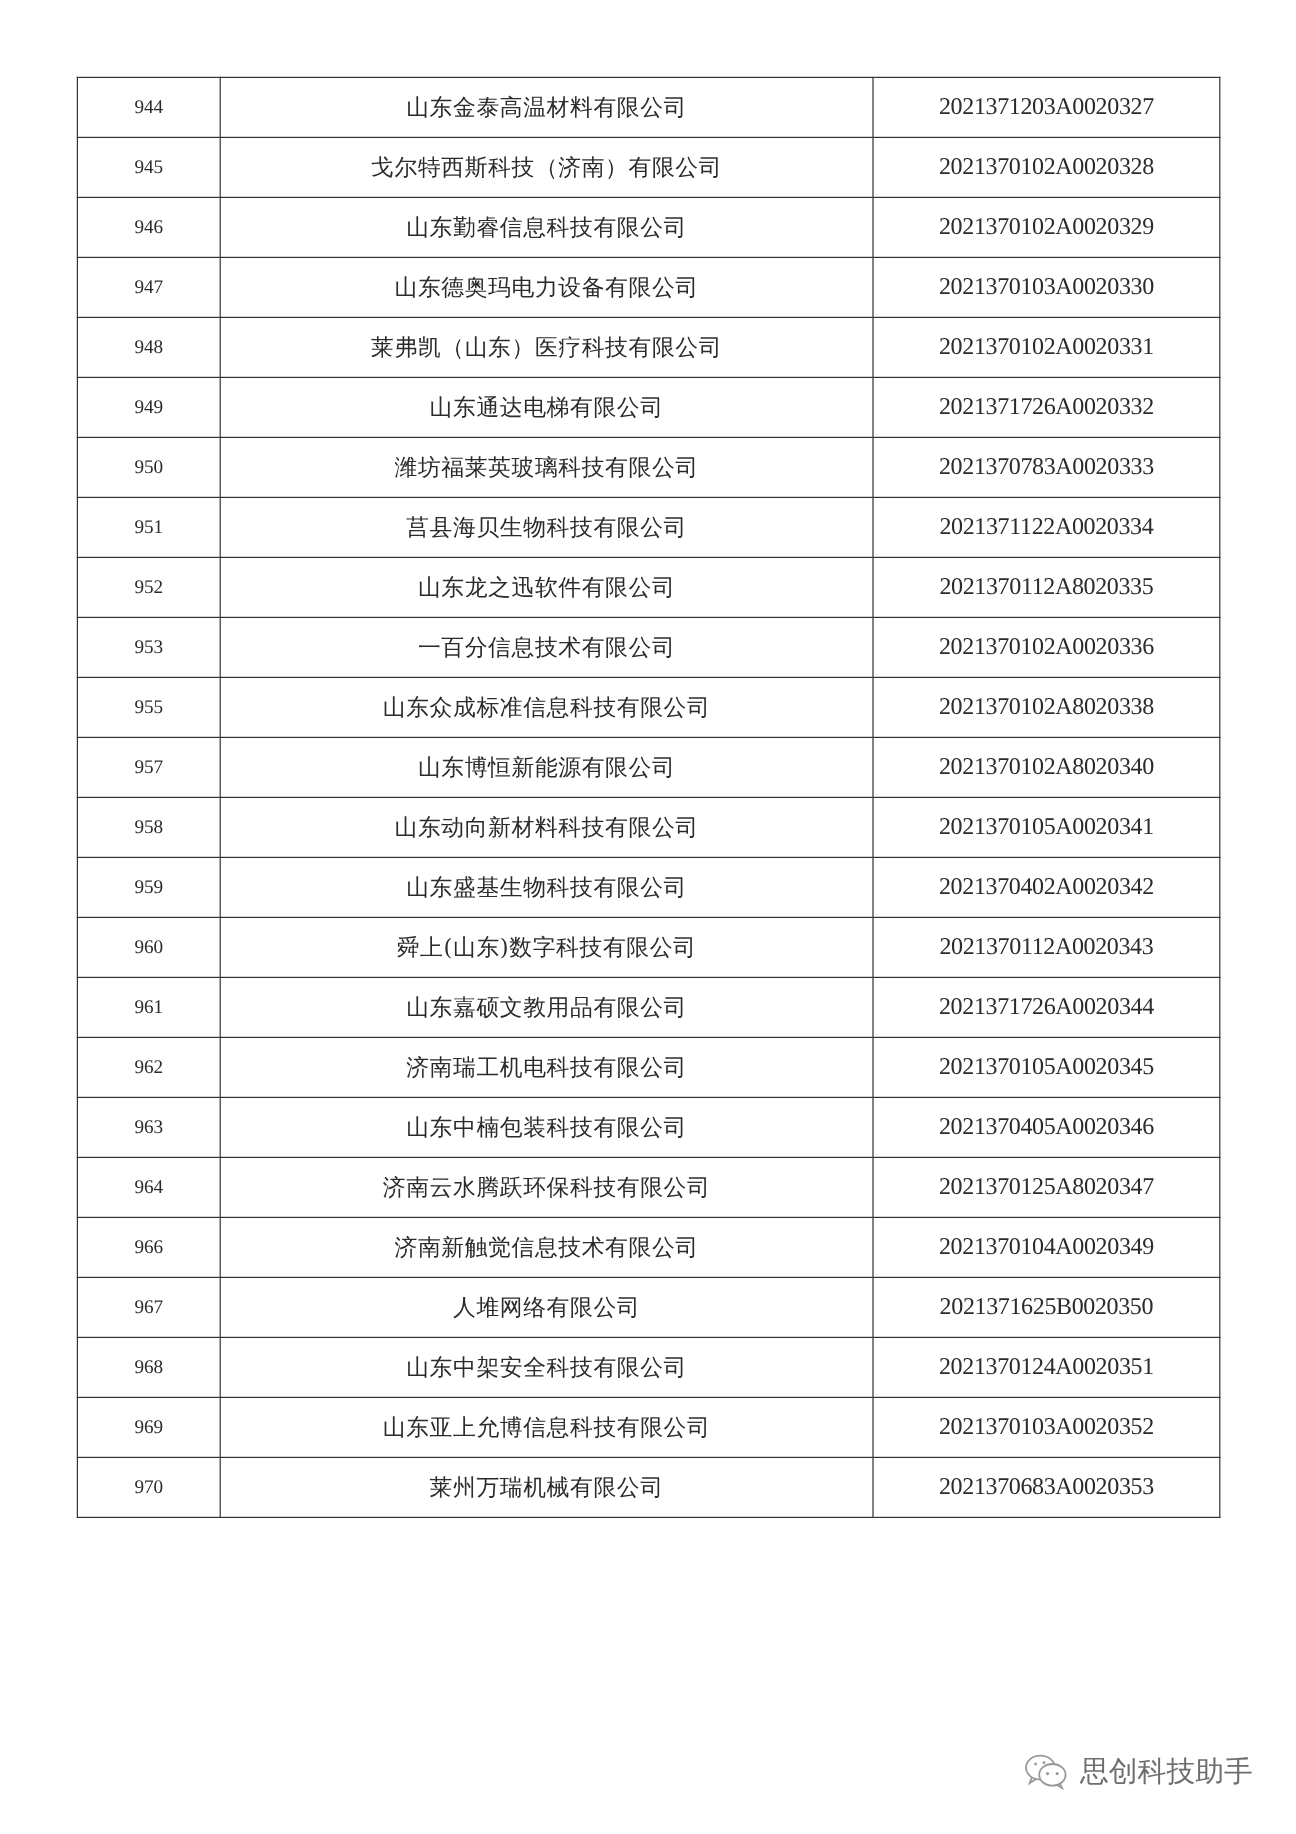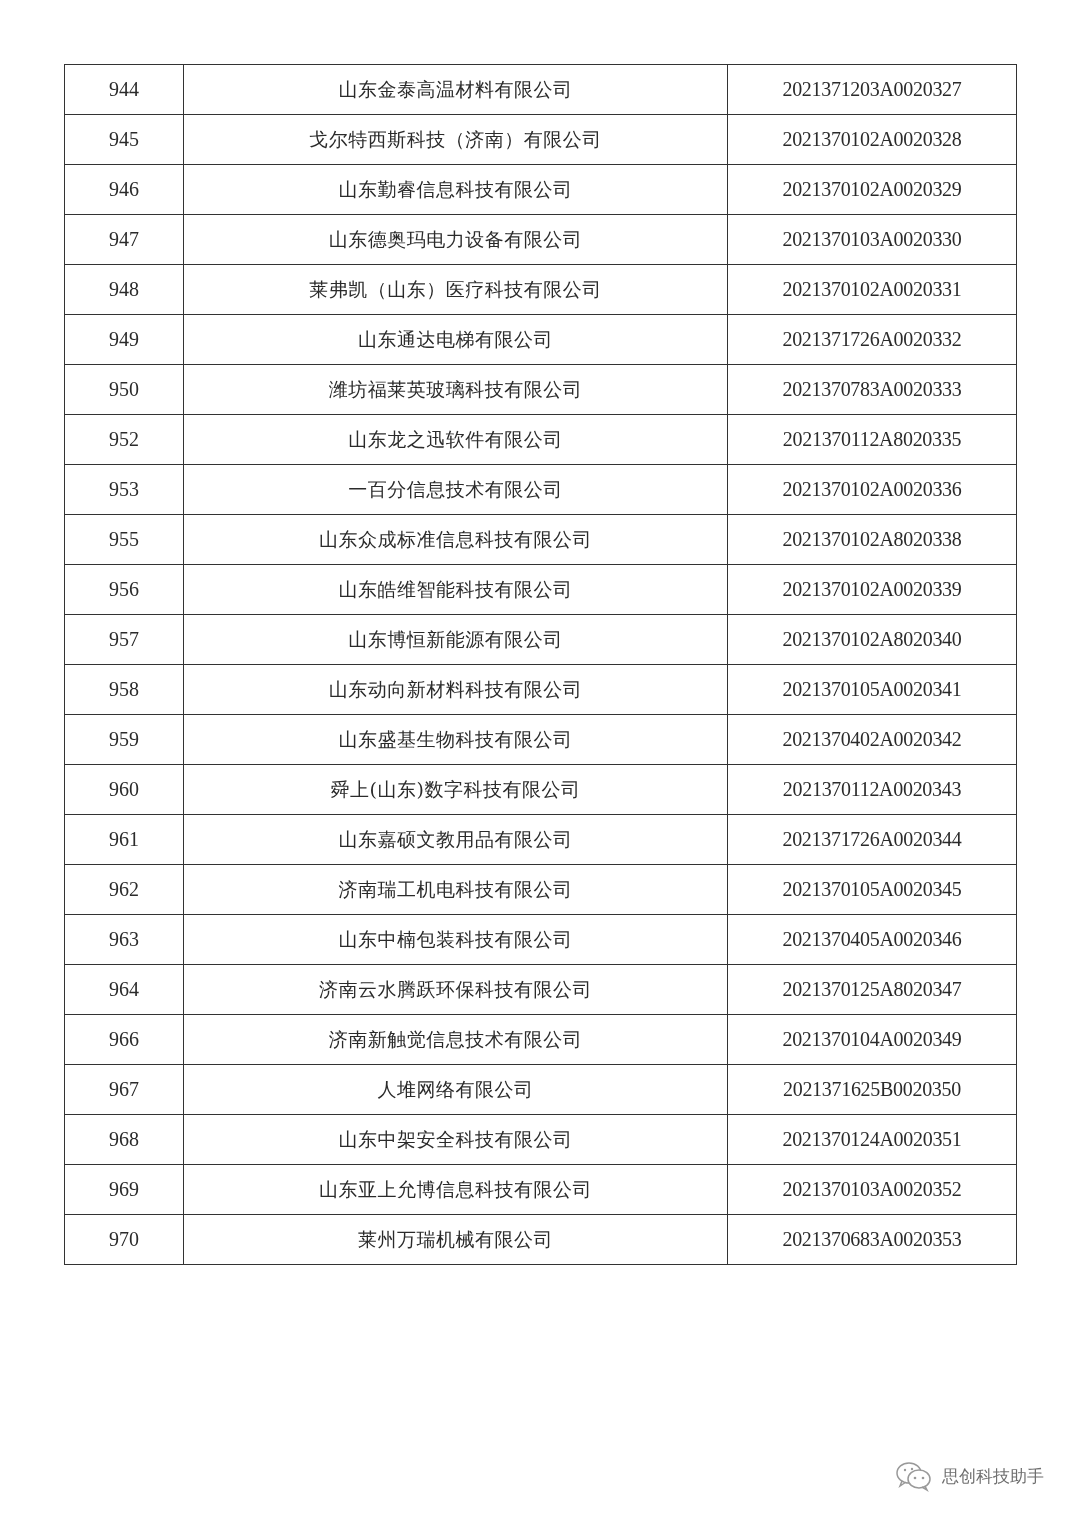--- a/index.html
+++ b/index.html
@@ -28,33 +28,33 @@
     }
     td {
       border: 1.5px solid #333333;
       height: 49px;
       padding: 0;
       text-align: center;
       vertical-align: middle;
       font-size: 19px;
       white-space: nowrap;
     }
-    td.col-no { width: 118px; font-family: "Liberation Serif", "DejaVu Serif", serif; font-size: 20px; }
+    td.col-no { width: 118px; font-family: "Liberation Serif", "DejaVu Serif", serif; font-size: 16px; }
     td.col-name { width: 543px; font-size: 19px; letter-spacing: 0.5px; }
     td.col-code { width: 288px; font-family: "Liberation Serif", "DejaVu Serif", serif; font-size: 20px; letter-spacing: -0.3px; }
     .watermark {
       position: absolute;
       right: 36px;
       top: 1460px;
       display: flex;
       align-items: center;
       gap: 8px;
       color: #555555;
       font-family: "DejaVu Sans", "Liberation Sans", sans-serif;
-      font-size: 17px;
+      font-size: 24px;
       opacity: 0.85;
     }
     .wm-icon {
       width: 40px;
       height: 32px;
     }
   </style>
 </head>
 <body>
 
@@ -90,38 +90,38 @@
           <td class="col-no">949</td>
           <td class="col-name">山东通达电梯有限公司</td>
           <td class="col-code">2021371726A0020332</td>
         </tr>
         <tr>
           <td class="col-no">950</td>
           <td class="col-name">潍坊福莱英玻璃科技有限公司</td>
           <td class="col-code">2021370783A0020333</td>
         </tr>
         <tr>
+          <td class="col-no">951</td>
+          <td class="col-name">莒县海贝生物科技有限公司</td>
+          <td class="col-code">2021371122A0020334</td>
+        </tr>
+        <tr>
           <td class="col-no">952</td>
           <td class="col-name">山东龙之迅软件有限公司</td>
           <td class="col-code">2021370112A8020335</td>
         </tr>
         <tr>
           <td class="col-no">953</td>
           <td class="col-name">一百分信息技术有限公司</td>
           <td class="col-code">2021370102A0020336</td>
         </tr>
         <tr>
           <td class="col-no">955</td>
           <td class="col-name">山东众成标准信息科技有限公司</td>
           <td class="col-code">2021370102A8020338</td>
-        </tr>
-        <tr>
-          <td class="col-no">956</td>
-          <td class="col-name">山东皓维智能科技有限公司</td>
-          <td class="col-code">2021370102A0020339</td>
         </tr>
         <tr>
           <td class="col-no">957</td>
           <td class="col-name">山东博恒新能源有限公司</td>
           <td class="col-code">2021370102A8020340</td>
         </tr>
         <tr>
           <td class="col-no">958</td>
           <td class="col-name">山东动向新材料科技有限公司</td>
           <td class="col-code">2021370105A0020341</td>

